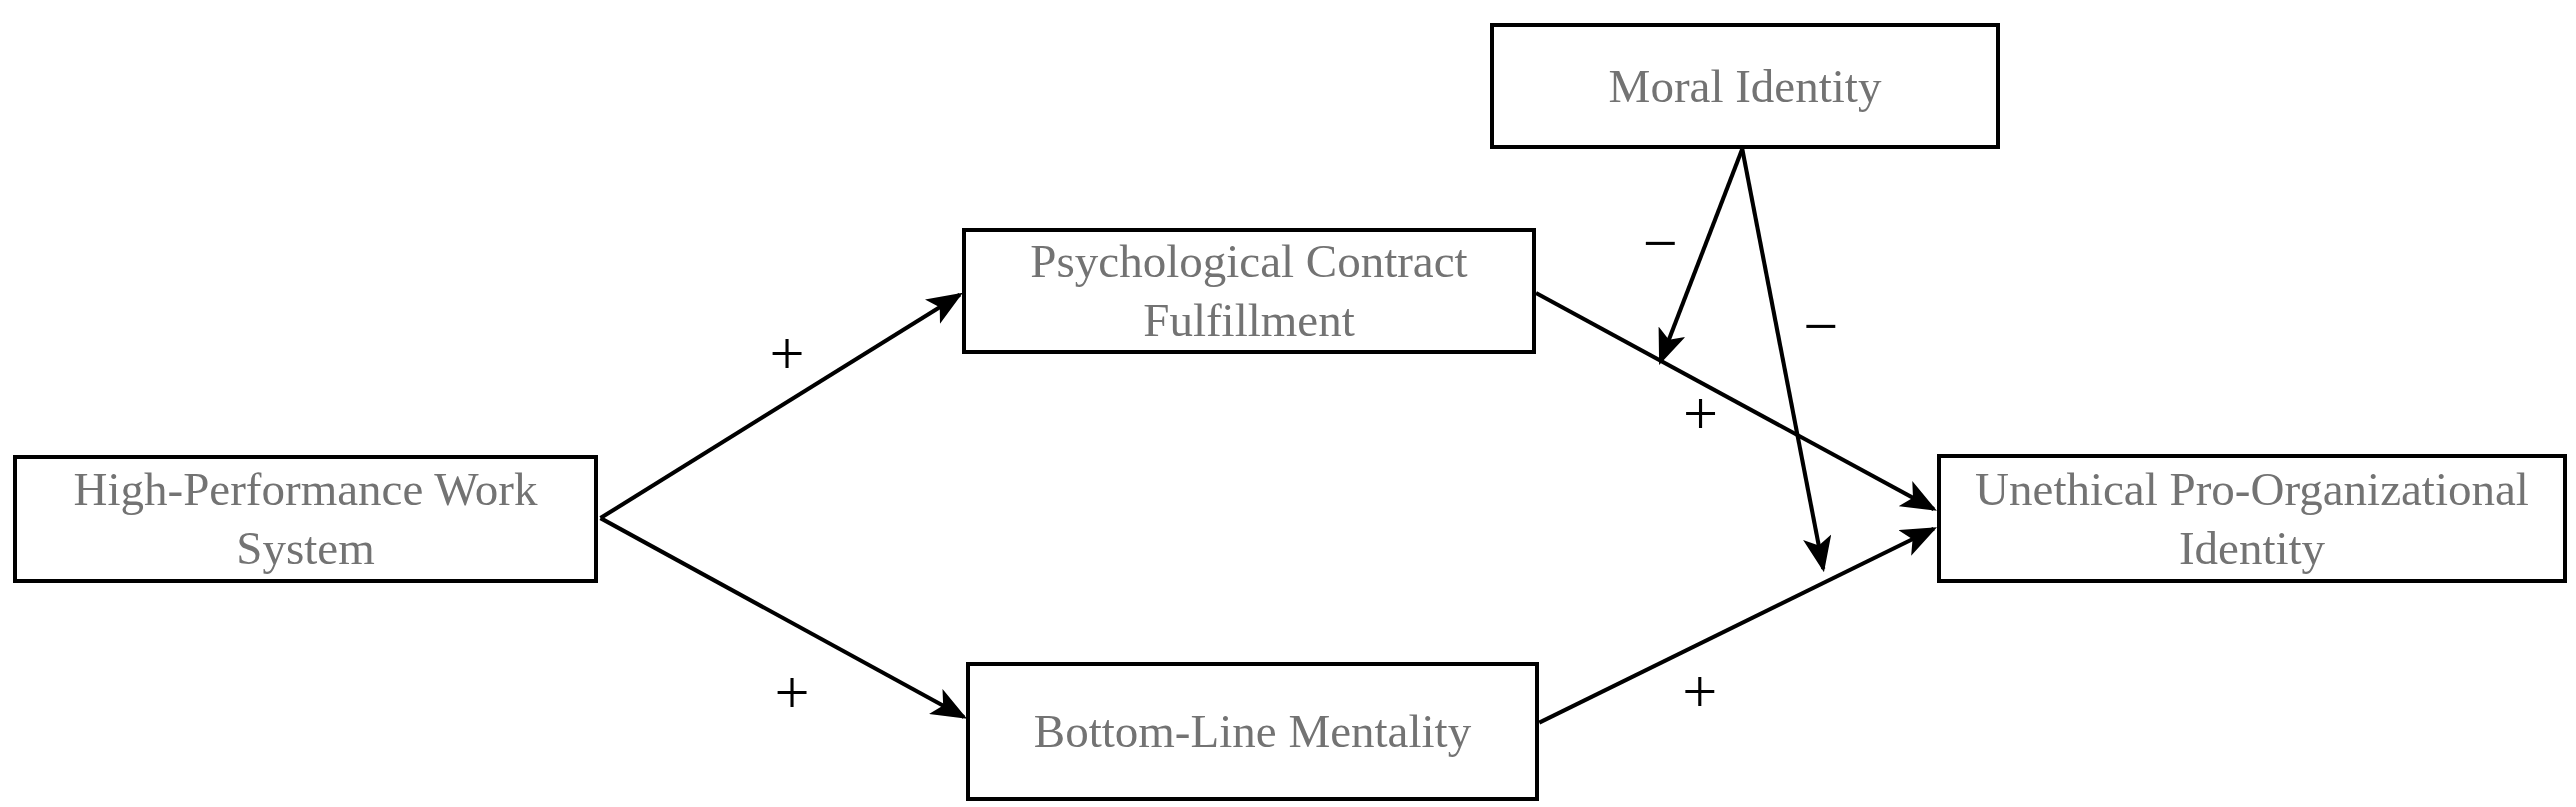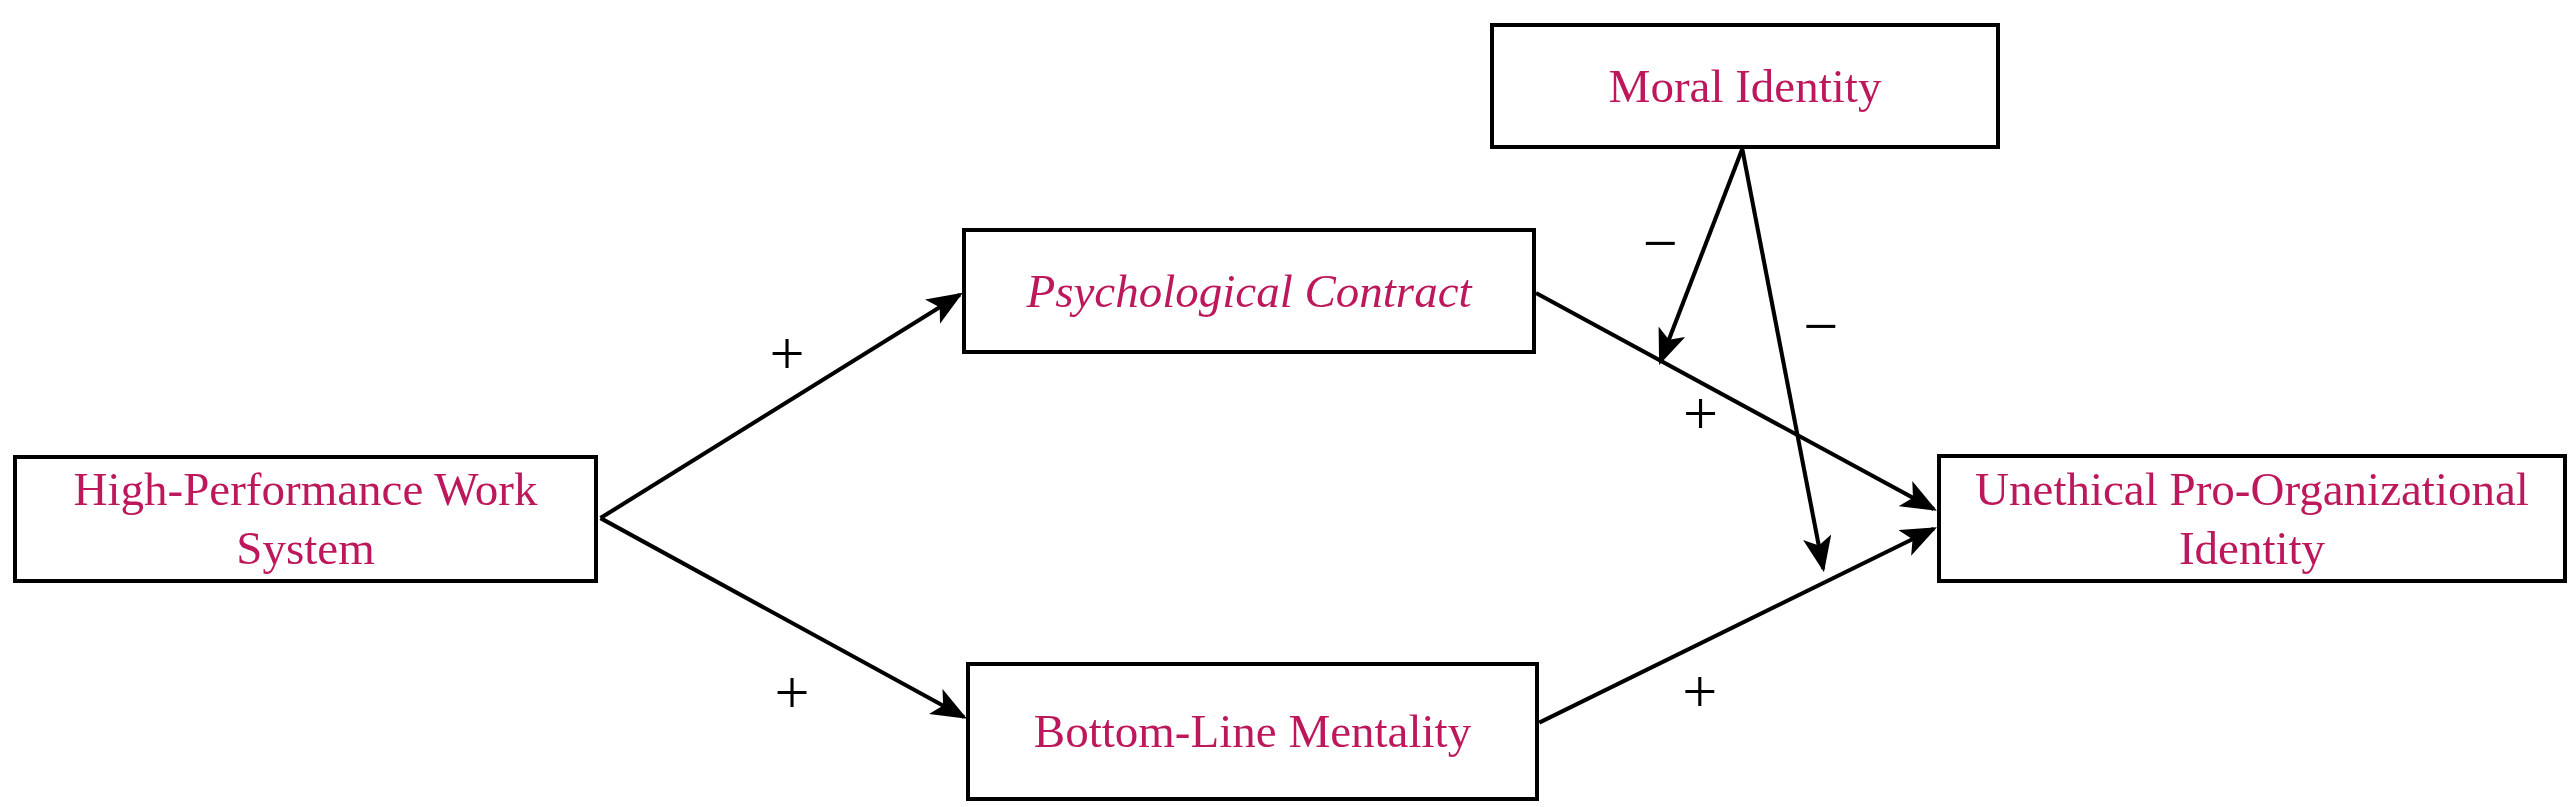--- a/index.html
+++ b/index.html
@@ -32,34 +32,34 @@
     font-size: 76px;
     fill: #000000;
     text-anchor: middle;
     dominant-baseline: central;
   }
   .node {
     position: absolute;
     box-sizing: border-box;
     border: 4.9px solid #000000;
     background: #ffffff;
-    color: #be185d;
+    color: #737373;
     display: flex;
     flex-direction: column;
     align-items: center;
     justify-content: center;
     text-align: center;
     font-size: 47px;
     line-height: 59px;
     white-space: nowrap;
   }
   .node span { display: block; }
 
   .node-hpws { left: 13px;   top: 455px; width: 585px; height: 128px; }
-  .node-pcf  { left: 962px; top: 228px; width: 574px; height: 126px; font-style: italic; }
+  .node-pcf  { left: 962px; top: 228px; width: 574px; height: 126px; }
   .node-blm  { left: 966px; top: 662px; width: 573px; height: 139px; align-items: center; }
   .node-mi   { left: 1490px; top: 23px;  width: 510px; height: 126px; }
   .node-upb  { left: 1937px; top: 454px; width: 630px; height: 129px; justify-content: center; }
 </style>
 </head>
 <body>
 
 <div class="canvas">
 
   <svg class="arrows" viewBox="0 0 3146 986" xmlns="http://www.w3.org/2000/svg">
@@ -84,20 +84,21 @@
     <text class="sign" x="2224" y="398">−</text>
   </svg>
 
   <div class="node node-hpws">
     <span>High-Performance Work</span>
     <span>System</span>
   </div>
 
   <div class="node node-pcf">
     <span>Psychological Contract</span>
+    <span>Fulfillment</span>
   </div>
 
   <div class="node node-blm">
     <span>Bottom-Line Mentality</span>
   </div>
 
   <div class="node node-mi">
     <span>Moral Identity</span>
   </div>
 

